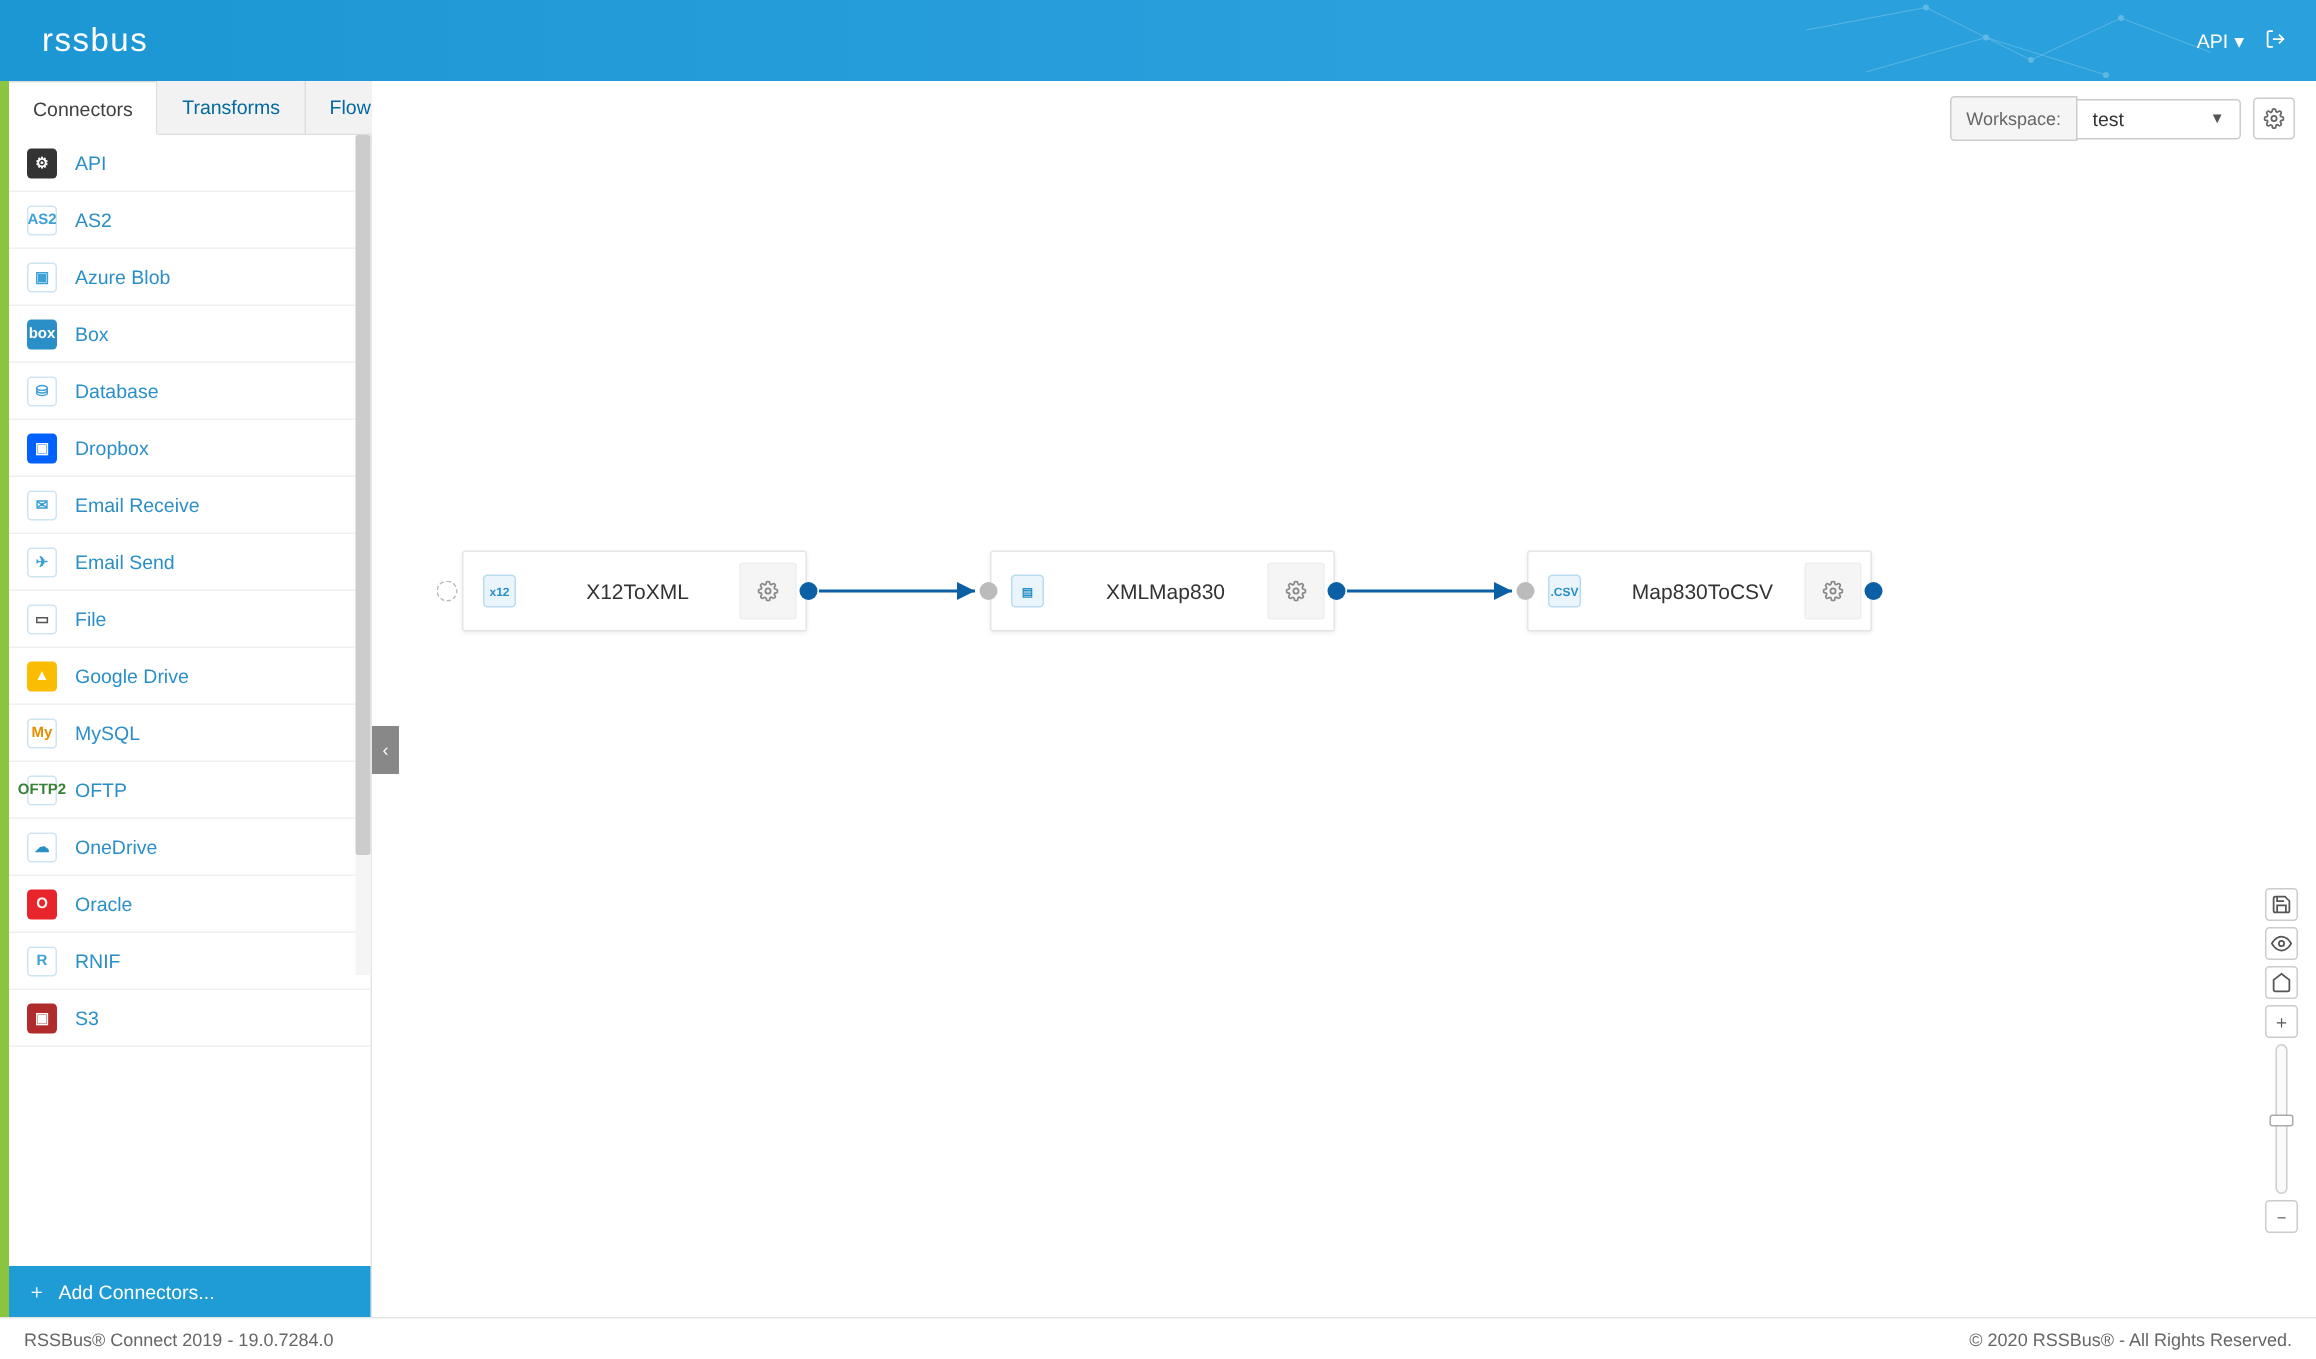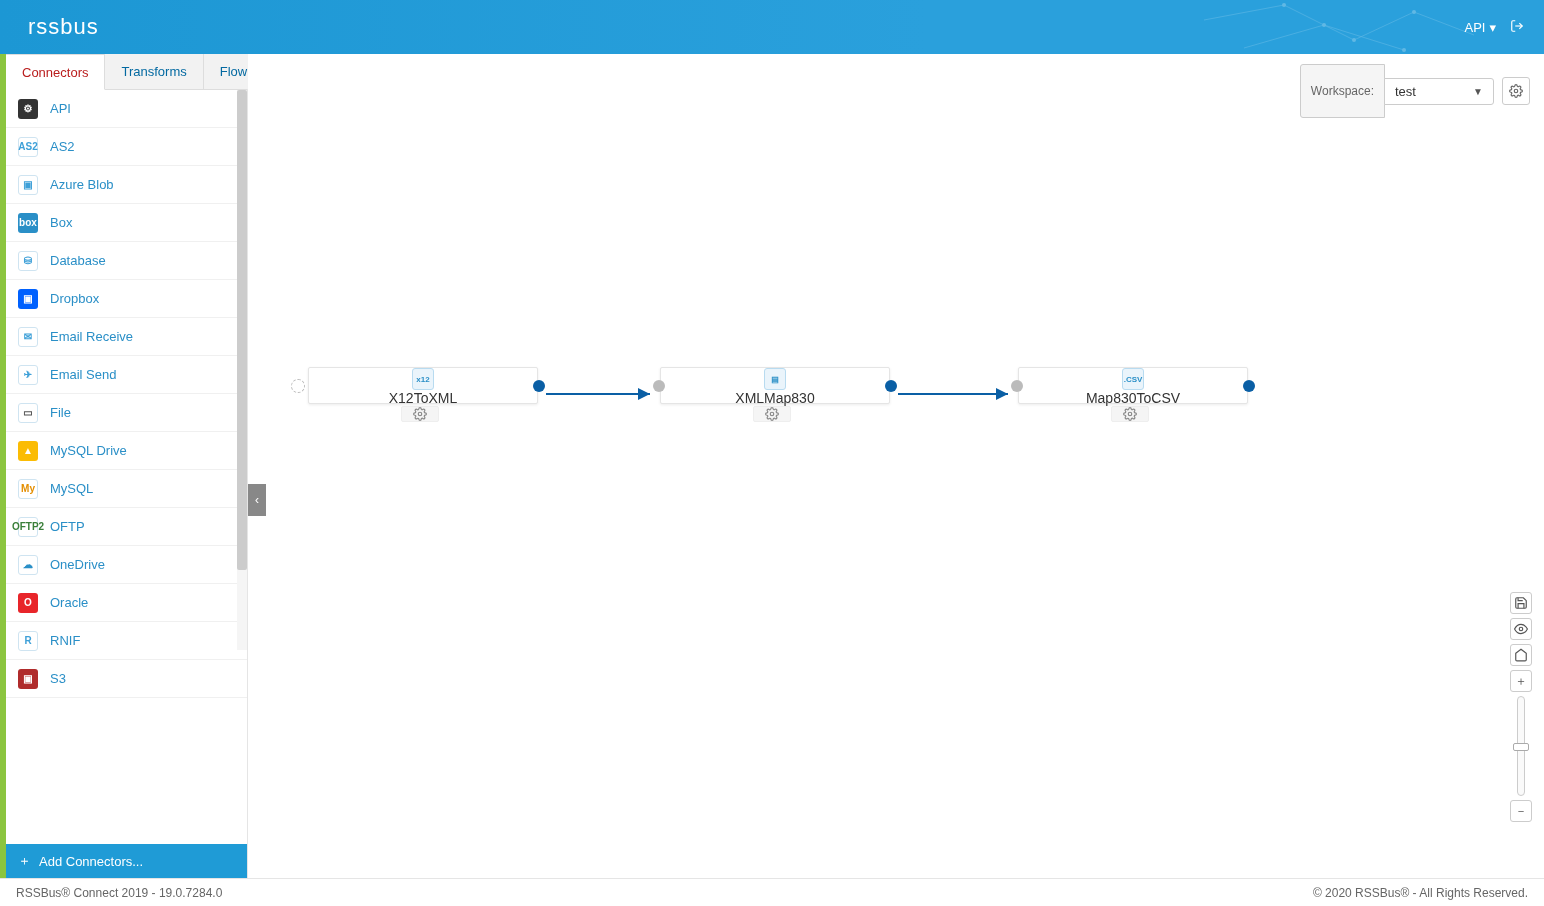--- a/index.html
+++ b/index.html
@@ -17,21 +17,21 @@
 .topnav-pattern { position:absolute; right:60px; top:0; height:54px; width:280px; opacity:0.25; pointer-events:none; }
 
 
 .main { display: flex; height: calc(100% - 54px - 28px); position:relative; }
 .green-strip { width: 6px; background: #8bc53f; }
 .sidebar { width: 242px; background: #fff; border-right: 1px solid #e5e5e5; display: flex; flex-direction: column; position:relative; }
 
 
 .side-tabs { display: flex; height: 36px; background:#f7f7f7; border-bottom:1px solid #ddd;}
 .side-tab { flex: 0 0 auto; padding: 0 16px; display:flex; align-items:center; font-size:13px; color:#0369a1; cursor:pointer; border-right:1px solid #ddd; background:#f2f2f2;}
-.side-tab.active { background:#fff; color:#b91c1c; border-bottom:1px solid #fff; margin-bottom:-1px; border-top:1px solid #ddd;}
+.side-tab.active { background:#fff; color:#404040; border-bottom:1px solid #fff; margin-bottom:-1px; border-top:1px solid #ddd;}
 .side-tab:last-child { flex:1; justify-content:center;}
 
 
 .conn-list { flex:1; overflow-y:auto; }
 .conn-item { display:flex; align-items:center; height:38px; padding:0 12px; border-bottom:1px solid #f0f0f0; cursor:grab; gap:12px;}
 .conn-item .cicon { width:20px; height:20px; display:flex; align-items:center; justify-content:center; font-size:10px; font-weight:bold; color:#fff; border-radius:3px;}
 .conn-item .clabel { color:#2a8fc7; font-size:13px;}
 
 .add-conn { height:34px; background:#1f9bd6; color:#fff; display:flex; align-items:center; padding:0 12px; font-size:13px; cursor:pointer; gap:8px;}
 
@@ -39,27 +39,27 @@
 .sidebar-scroll-thumb { width:10px; height:480px; background:#ccc; border-radius:2px;}
 
 
 .collapse-handle { position:absolute; left:248px; top:430px; width:18px; height:32px; background:#888; color:#fff; display:flex; align-items:center; justify-content:center; cursor:pointer; font-size:12px; z-index:5;}
 
 
 .canvas { flex:1; position:relative; background:#fff; }
 
 
 .ws-bar { position:absolute; top:10px; right:14px; display:flex; gap:4px; align-items:center;}
-.ws-label { background:#f5f5f5; border:1px solid #ccc; padding:19px 10px; font-size:12px; color:#666; border-radius:3px 0 0 3px;}
+.ws-label { background:#f5f5f5; border:1px solid #ccc; padding:7px 10px; font-size:12px; color:#666; border-radius:3px 0 0 3px;}
 .ws-select { background:#fff; border:1px solid #ccc; padding:5px 10px; font-size:13px; min-width:110px; display:flex; justify-content:space-between; align-items:center; cursor:pointer; border-radius:0 3px 3px 0; margin-left:-5px;}
 .ws-gear { width:28px; height:28px; border:1px solid #ccc; border-radius:3px; display:flex; align-items:center; justify-content:center; background:#fff; cursor:pointer; margin-left:4px;}
 
 
 .flow-svg { position:absolute; top:0; left:0; width:100%; height:100%; }
-.node { position:absolute; width:230px; height:37px; background:#fff; border:1px solid #e5e5e5; box-shadow:0 1px 3px rgba(0,0,0,0.08); display:flex; align-items:center; border-radius:2px;flex-direction:column;}
+.node { position:absolute; width:230px; height:54px; background:#fff; border:1px solid #e5e5e5; box-shadow:0 1px 3px rgba(0,0,0,0.08); display:flex; align-items:center; border-radius:2px;}
 .node .nicon-wrap { width:48px; display:flex; align-items:center; justify-content:center;}
 .node .nicon { width:22px; height:22px; border-radius:3px; display:flex; align-items:center; justify-content:center; font-size:8px; font-weight:bold; color:#2a8fc7;}
 .node .nlabel { flex:1; text-align:center; font-size:14px; color:#333;}
 .node .ngear { width:38px; height:38px; background:#f5f5f5; border:1px solid #eee; margin-right:6px; display:flex; align-items:center; justify-content:center; cursor:pointer; border-radius:2px;}
 .port { width:12px; height:12px; border-radius:50%; position:absolute; top:50%; transform:translateY(-50%);}
 .port-out { right:-8px; background:#0a5fa5;}
 .port-in { left:-8px; background:#bbb;}
 .port-in-slot { left:-18px; width:14px; height:14px; border:1px dashed #bbb; border-radius:50%; background:transparent;}
 
 
@@ -151,21 +151,21 @@
         <div class="conn-item">
           <div class="cicon" style="background: rgb(255, 255, 255); color: rgb(62, 160, 216); border: 1px solid rgb(207, 228, 241);">✈</div>
           <div class="clabel">Email Send</div>
         </div>
         <div class="conn-item">
           <div class="cicon" style="background: rgb(255, 255, 255); color: rgb(85, 85, 85); border: 1px solid rgb(207, 228, 241);">▭</div>
           <div class="clabel">File</div>
         </div>
         <div class="conn-item">
           <div class="cicon" style="background: rgb(251, 188, 4); color: rgb(255, 255, 255);">▲</div>
-          <div class="clabel">MySQL Drive</div>
+          <div class="clabel">Google Drive</div>
         </div>
         <div class="conn-item">
           <div class="cicon" style="background: rgb(255, 255, 255); color: rgb(228, 142, 0); border: 1px solid rgb(207, 228, 241);">My</div>
           <div class="clabel">MySQL</div>
         </div>
         <div class="conn-item">
           <div class="cicon" style="background: rgb(255, 255, 255); color: rgb(58, 127, 58); border: 1px solid rgb(207, 228, 241);">OFTP2</div>
           <div class="clabel">OFTP</div>
         </div>
         <div class="conn-item">

